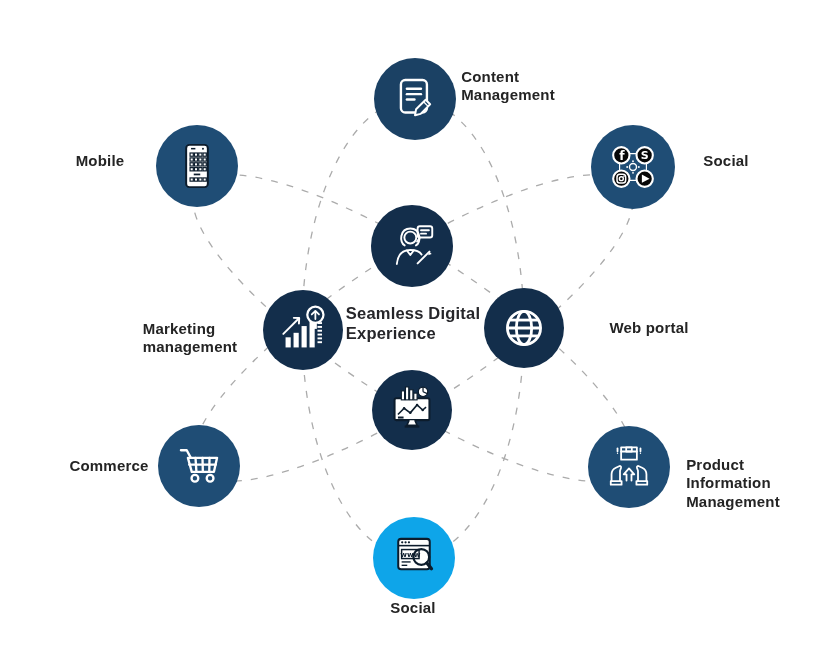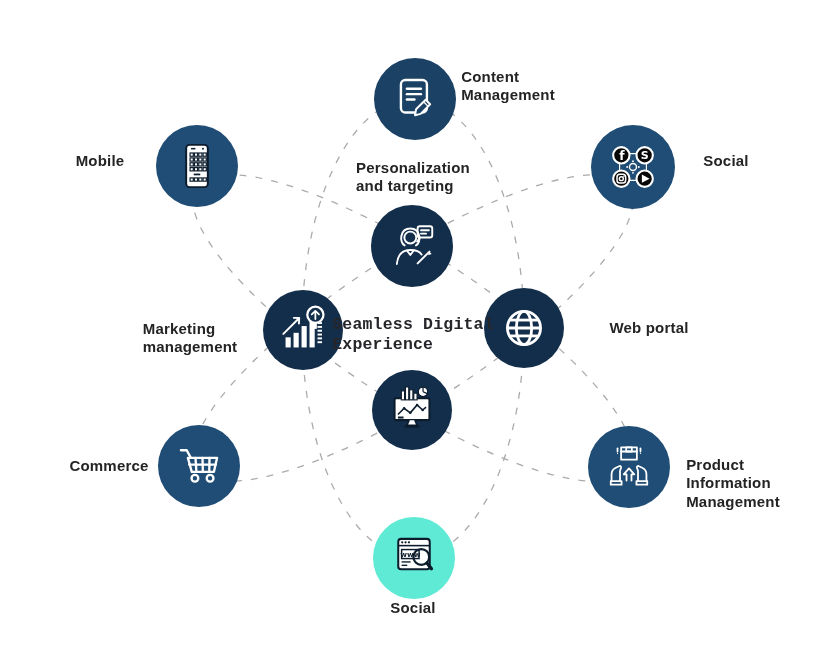--- a/index.html
+++ b/index.html
@@ -199,45 +199,43 @@
         <path d="M8.5 36.5 V30.5 C8.5 27.5 10 25.8 12.3 24.7 L15.2 23.3 C16.4 22.8 17.3 23.6 16.9 24.8 L16 27.3 V36.5"></path>
         <rect x="7.8" y="36.5" width="9.6" height="3.2"></rect>
         <path d="M39.5 36.5 V30.5 C39.5 27.5 38 25.8 35.7 24.7 L32.8 23.3 C31.6 22.8 30.7 23.6 31.1 24.8 L32 27.3 V36.5"></path>
         <rect x="30.6" y="36.5" width="9.6" height="3.2"></rect>
       </g>
       <circle cx="13.8" cy="11.8" r="0.6" fill="#fff"></circle>
       <circle cx="34.2" cy="11.8" r="0.6" fill="#fff"></circle>
     </svg>
   </div>
 
-  <div class="node" style="left: 373px; top: 517px; width: 82px; height: 82px; background-color: #5eead4; color: rgb(27, 65, 100);">
+  <div class="node" style="left: 373px; top: 517px; width: 82px; height: 82px; background-color: #0ea5e9; color: rgb(27, 65, 100);">
     <svg viewBox="0 0 48 48" width="54" height="54">
       <rect x="10" y="7" width="28" height="27" rx="2.5" fill="#fff" stroke="#0c1c2c" stroke-width="1.8"></rect>
       <line x1="10" y1="13" x2="38" y2="13" stroke="#0c1c2c" stroke-width="1.4"></line>
       <circle cx="13.5" cy="10" r="1" fill="#0c1c2c"></circle>
         <circle cx="16.5" cy="10" r="1" fill="#0c1c2c"></circle>
         <circle cx="19.5" cy="10" r="1" fill="#0c1c2c"></circle>
       <rect x="13" y="16.5" width="15.5" height="8" fill="none" stroke="#0c1c2c" stroke-width="1.3"></rect>
       <text x="20.7" y="22.8" text-anchor="middle" font-size="6.5" font-weight="bold" fill="#0c1c2c">www</text>
       <line x1="13" y1="27.5" x2="21" y2="27.5" stroke="#0c1c2c" stroke-width="1.2"></line>
       <line x1="13" y1="30.5" x2="18" y2="30.5" stroke="#0c1c2c" stroke-width="1.2"></line>
       <circle cx="30.5" cy="23" r="7" fill="none" stroke="#0c1c2c" stroke-width="2"></circle>
       <line x1="35.5" y1="28.5" x2="39.5" y2="33.5" stroke="#0c1c2c" stroke-width="3" stroke-linecap="round"></line>
     </svg>
   </div>
 
   <div class="label" style="left:508px;top:86px;">Content
 Management</div>
   <div class="label" style="left:100px;top:161px;">Mobile</div>
   <div class="label" style="left:726px;top:161px;">Social</div>
-  <div class="label" style="left:413px;top:177px;">Personalization
-and targeting</div>
   <div class="label" style="left:190px;top:338px;">Marketing
 management</div>
-  <div class="label center-title" style="left:413px;top:335px;font-family:Liberation Mono, monospace;">Seamless Digital
+  <div class="label center-title" style="left:413px;top:324px;">Seamless Digital
 Experience</div>
   <div class="label" style="left:649px;top:328px;">Web portal</div>
   <div class="label" style="left:100px;top:466px;margin-left:9px;">Commerce</div>
   <div class="label" style="left:733px;top:483px;">Product
 Information
 Management</div>
   <div class="label" style="left:413px;top:608px;">Social</div>
 
 </div>
 

